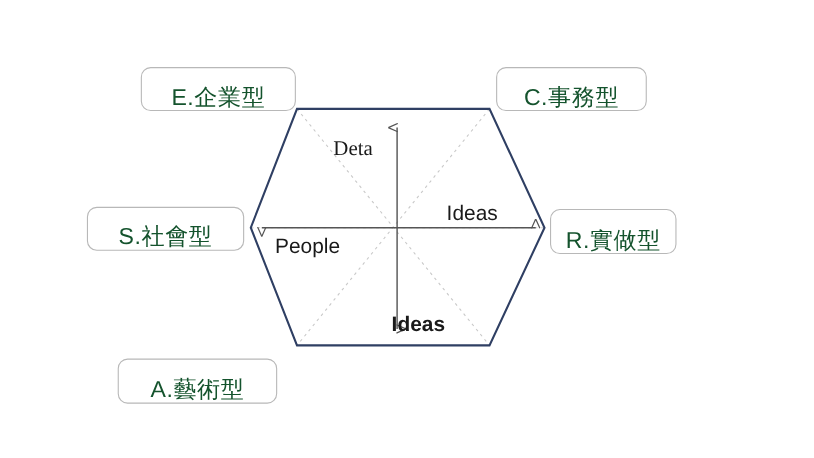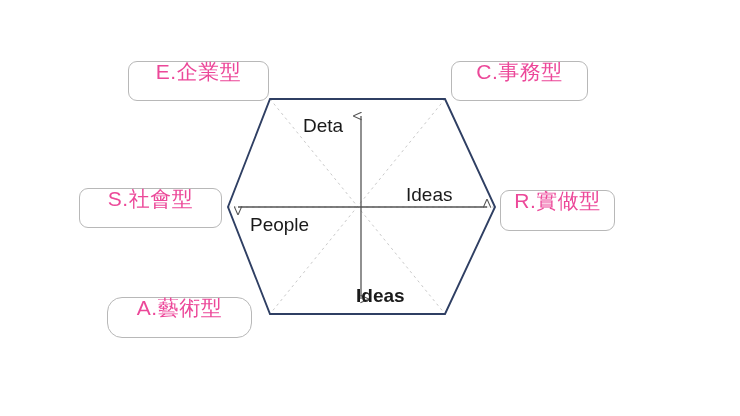--- a/index.html
+++ b/index.html
@@ -26,50 +26,50 @@
     width: 740px;
     height: 416px;
   }
   .type-box {
     position: absolute;
     box-sizing: border-box;
     background: #ffffff;
     border: 1.3px solid #b8b8b8;
     border-radius: 9px;
     display: flex;
-    align-items: flex-start;
+    align-items: flex-end;
     justify-content: center;
-    color: #ec4899;
+    color: #14532d;
     font-size: 21px;
     line-height: 1;
     letter-spacing: 0.5px;
     white-space: nowrap;
     z-index: 5;
   }
   .type-box span {
     display: block;
     transform: translateY(-1px);
   }
   
   #box-e { left: 128px; top: 61px;  width: 141px; height: 40px; }
   #box-c { left: 451px; top: 61px;  width: 137px; height: 40px; }
   #box-s { left: 79px;  top: 188px; width: 143px; height: 40px; }
   #box-r { left: 500px; top: 190px; width: 115px; height: 41px; }
-  #box-a { left: 107px; top: 297px; width: 145px; height: 41px; border-radius: 15px; }
+  #box-a { left: 107px; top: 326px; width: 145px; height: 41px; }
   #box-i { left: 470px; top: 311px; width: 142px; height: 41px; }
 
   .axis-label {
     position: absolute;
     color: #1a1a1a;
     font-size: 19px;
     line-height: 1;
     white-space: nowrap;
     z-index: 4;
   }
-  #label-data   { left: 303px; top: 116px; }
+  #label-data   { left: 303px; top: 126px; font-family: Liberation Serif, serif; }
   #label-things { left: 406px; top: 185px; }
   #label-people { left: 250px; top: 215px; text-align: center; }
   #label-ideas  { left: 356px; top: 286px; font-weight: bold; }
 </style>
 </head>
 <body>
 
 <div id="diagram-root">
 
   <svg class="hex-svg" viewBox="0 0 740 416" xmlns="http://www.w3.org/2000/svg">

